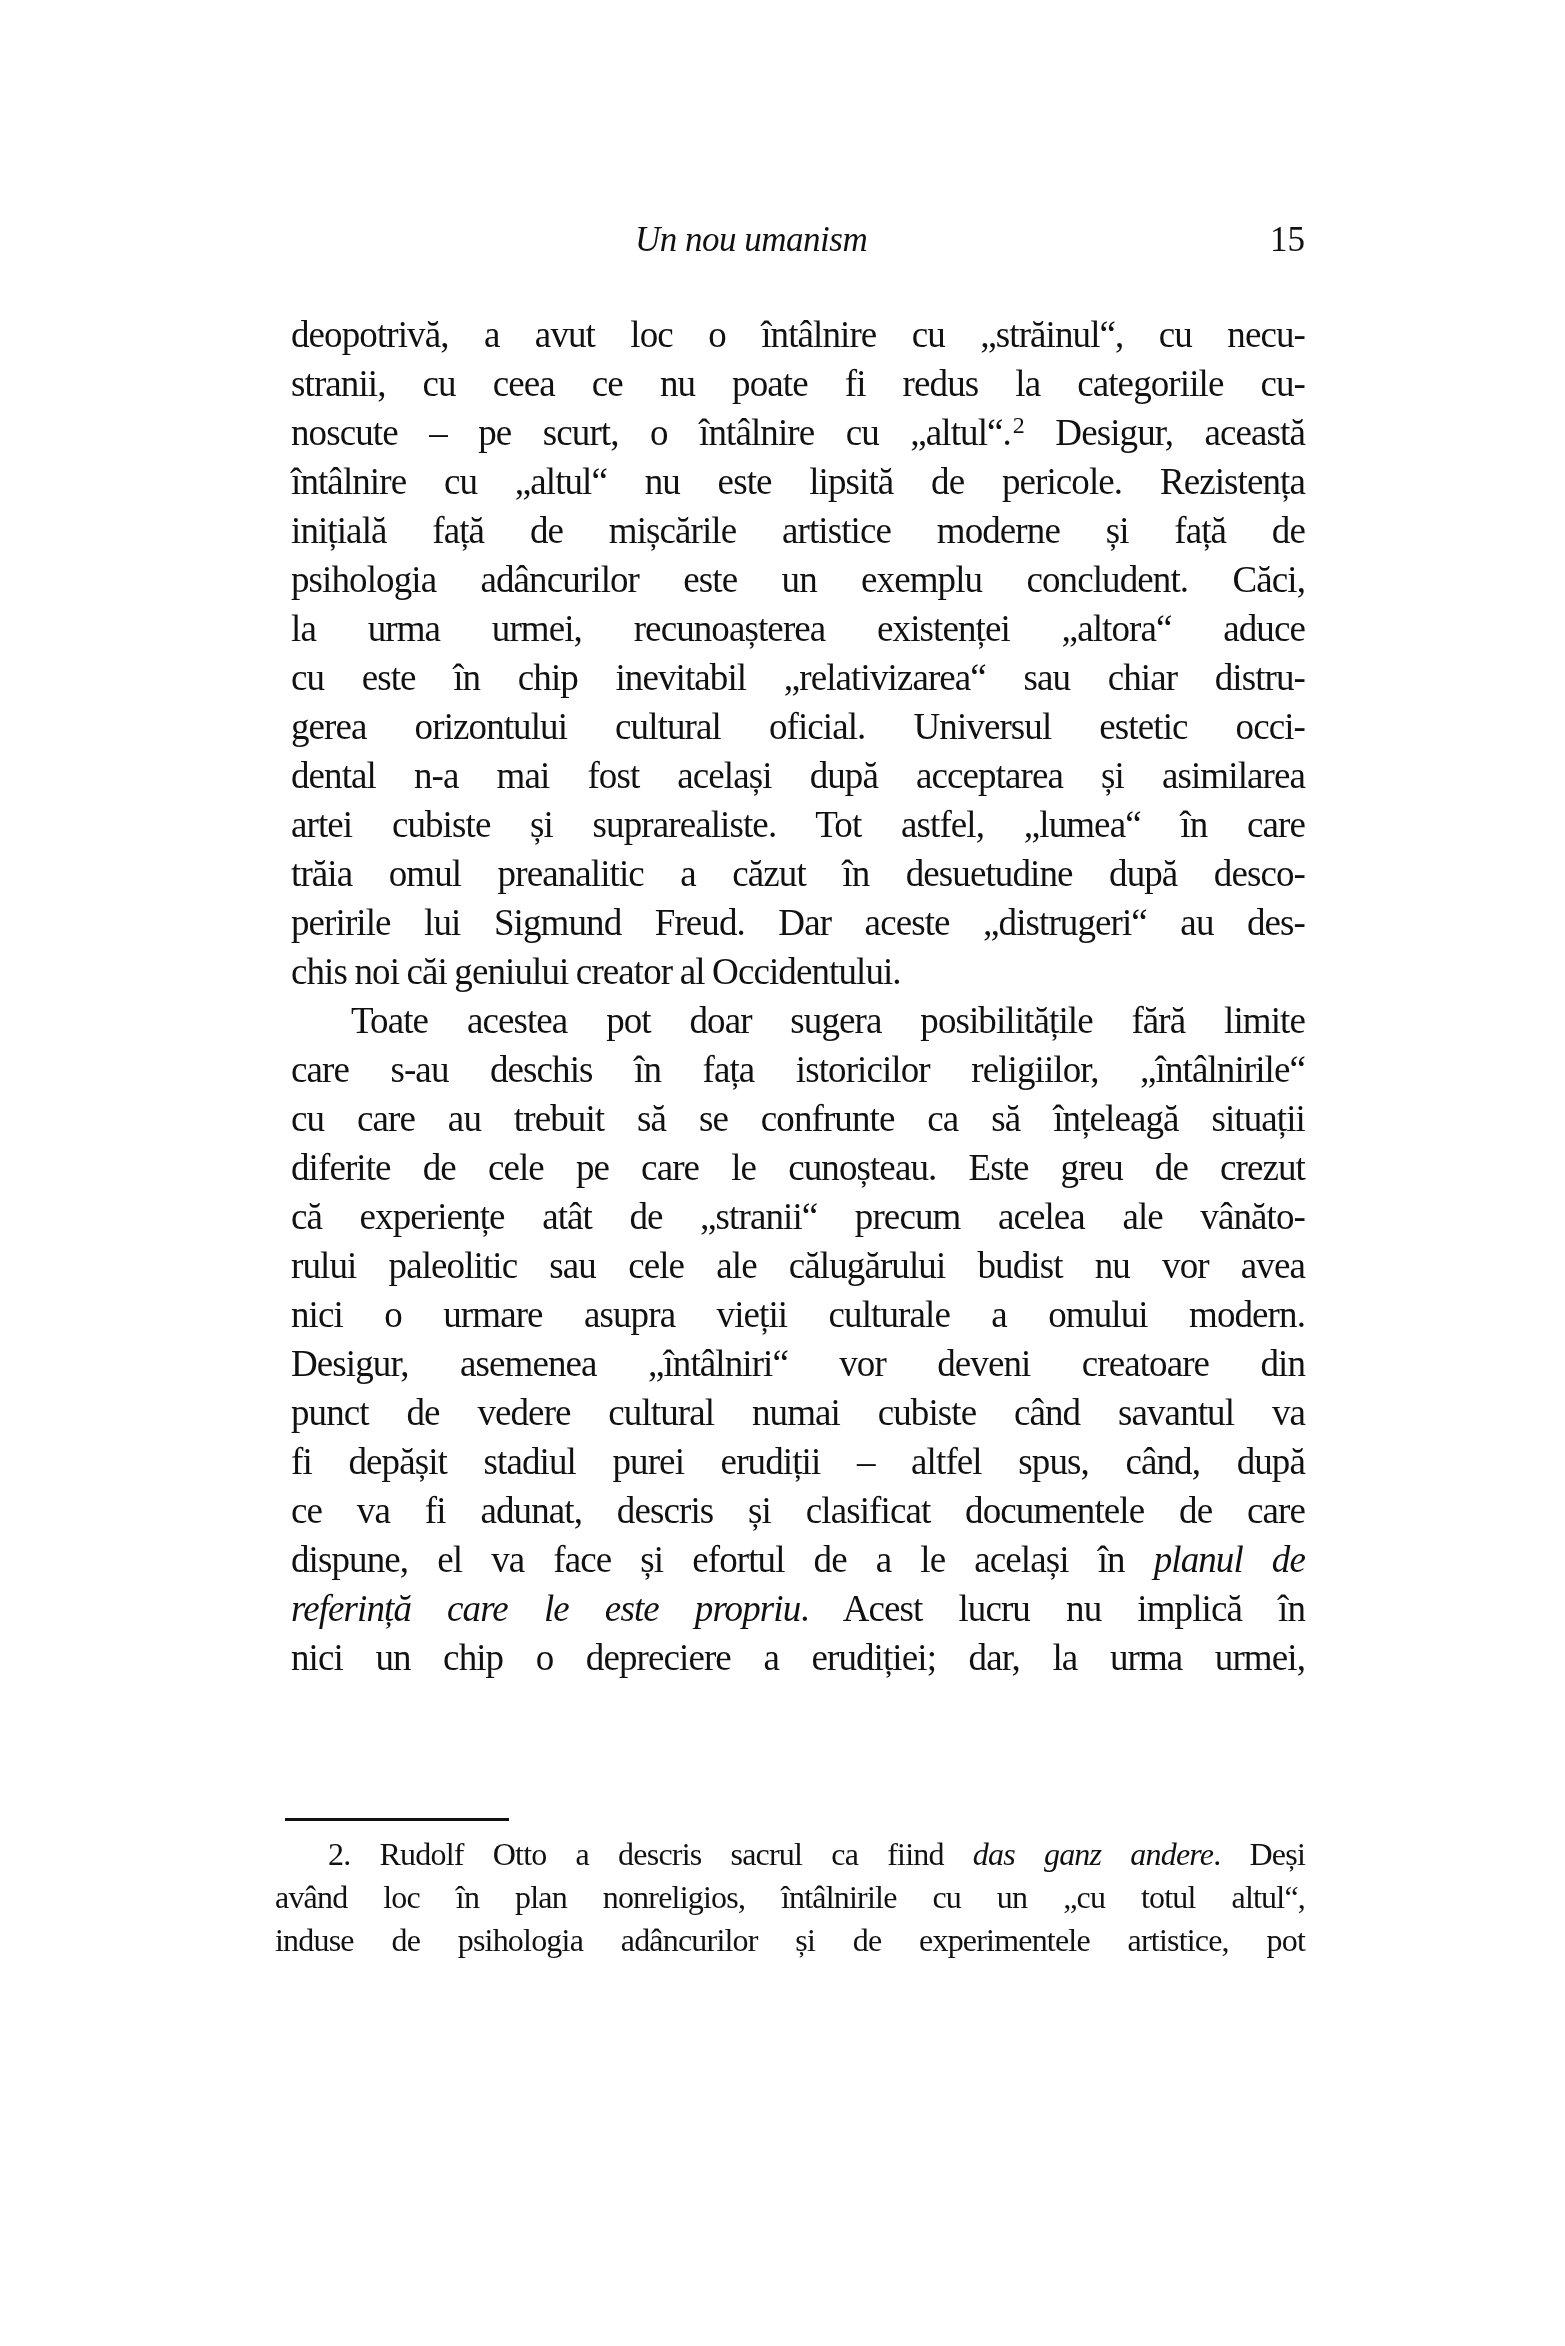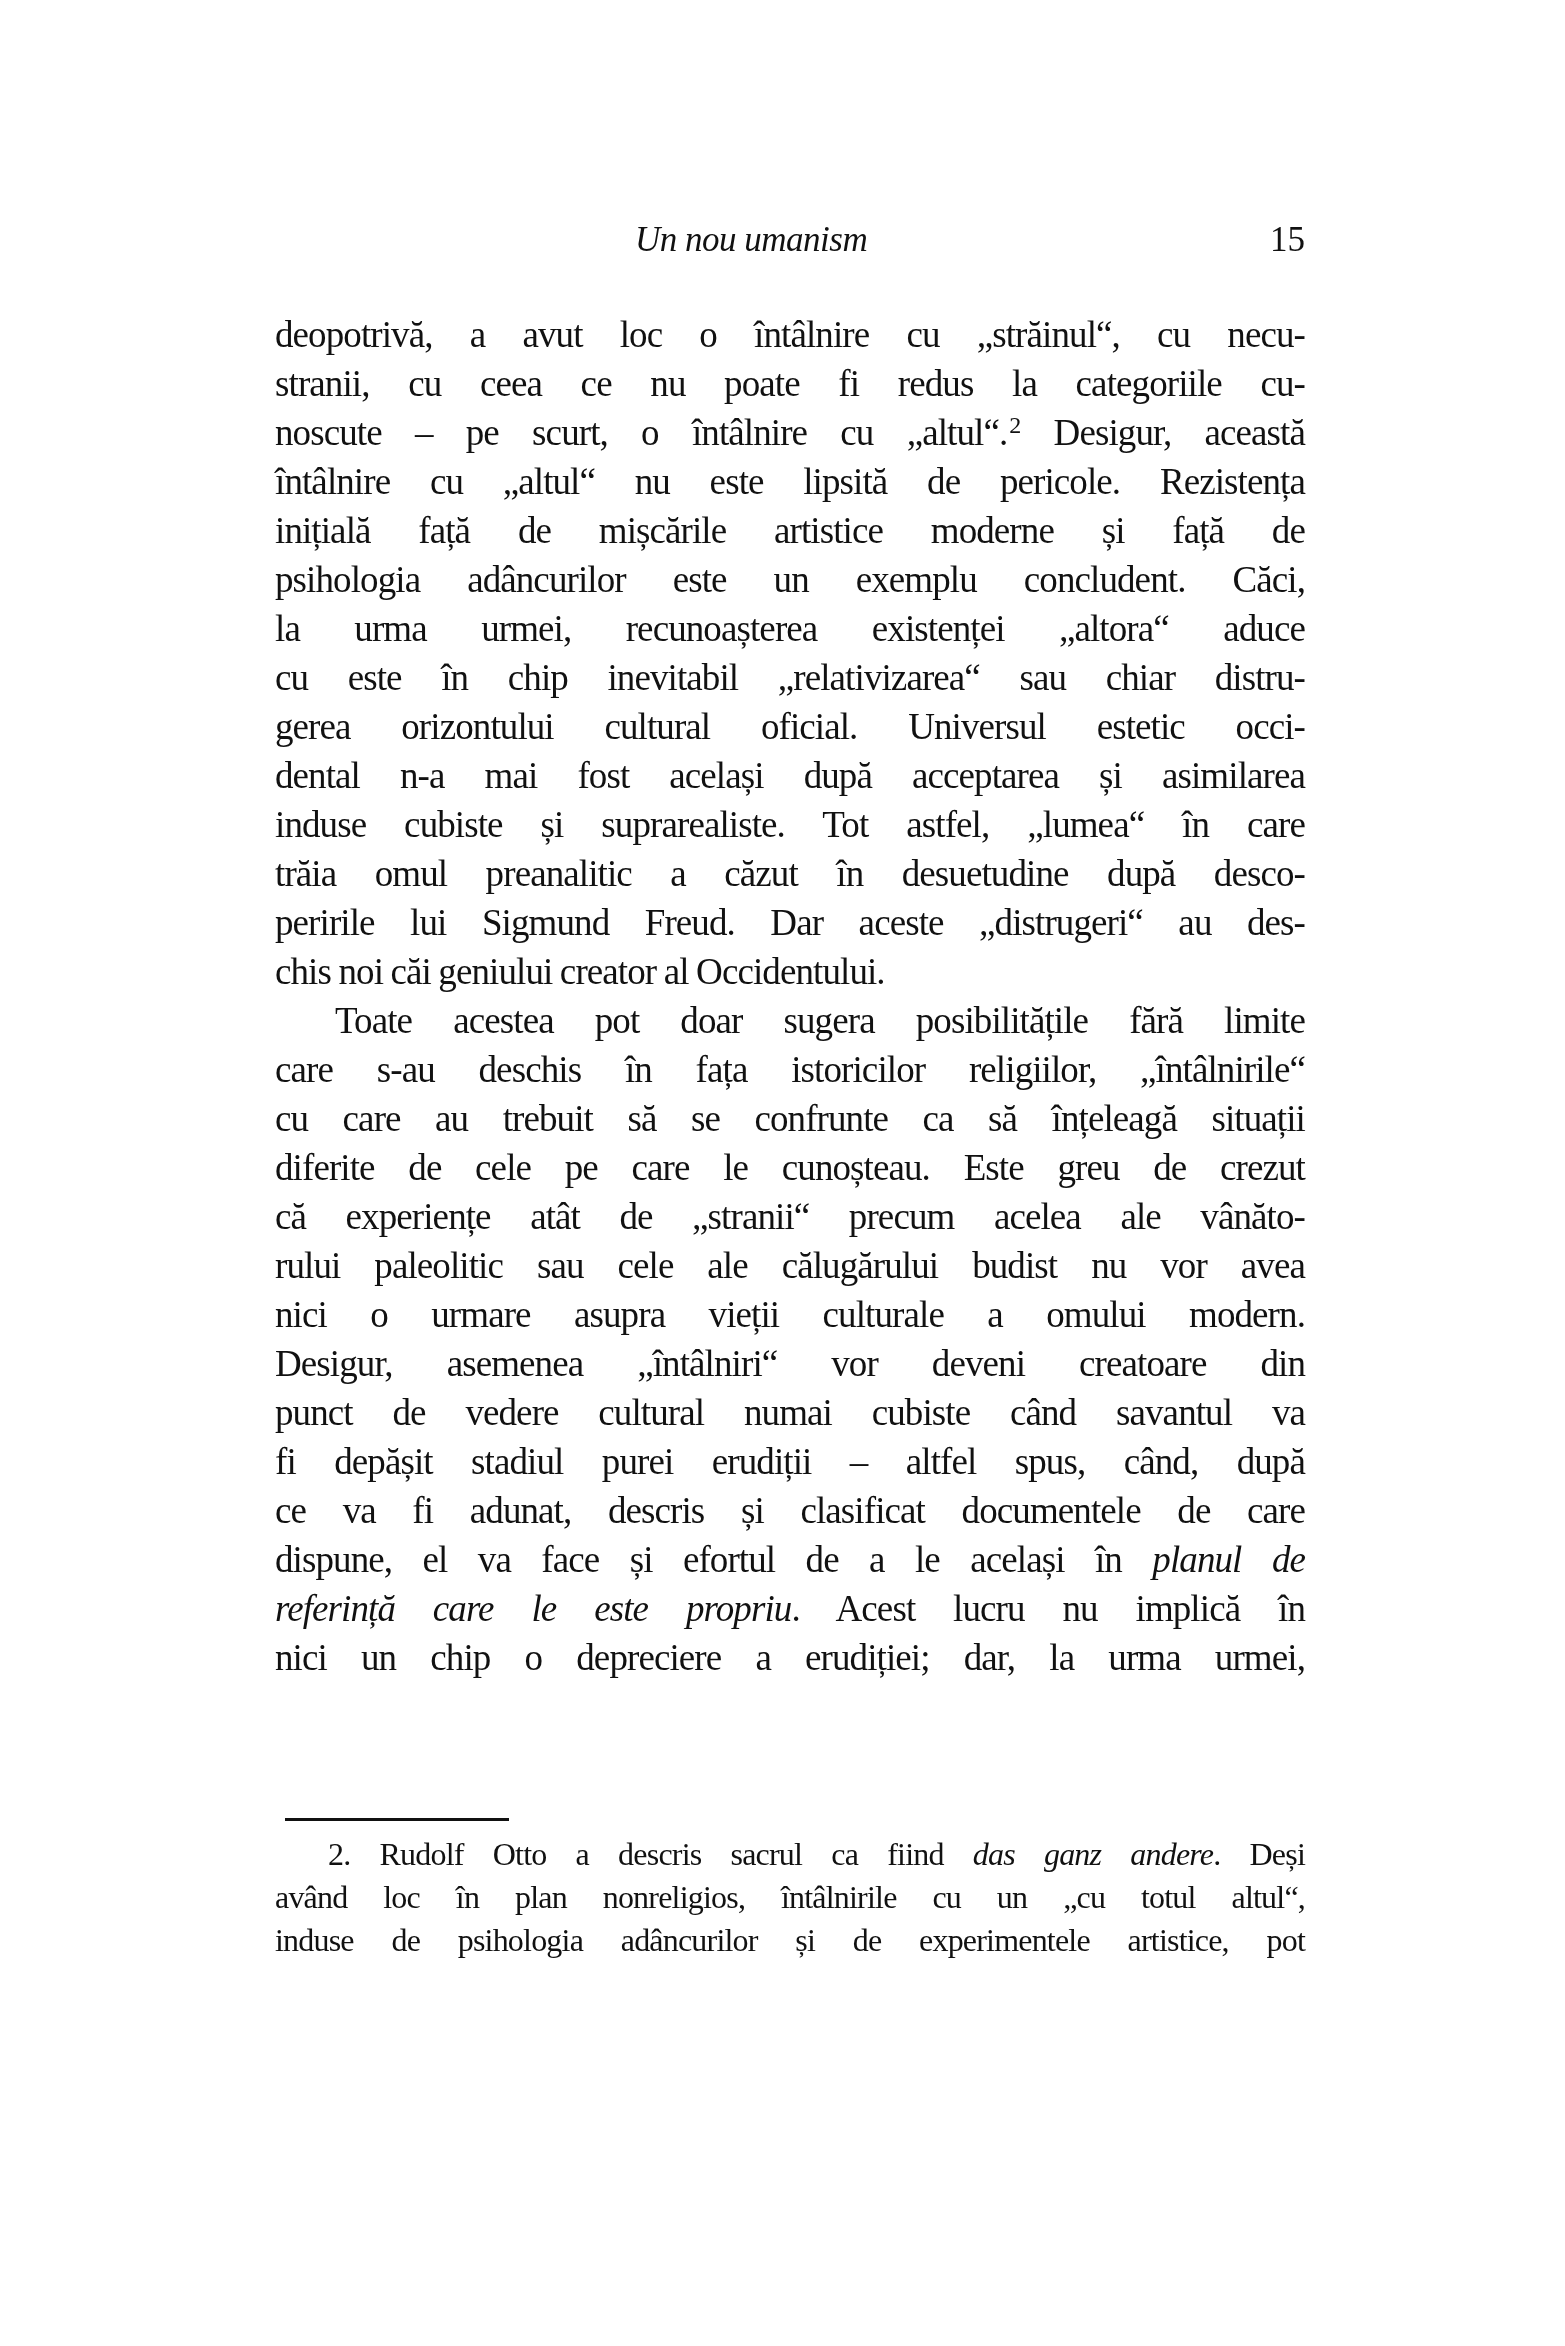--- a/index.html
+++ b/index.html
@@ -52,20 +52,21 @@
     .line {
       display: block;
       height: 49px;
       font-size: 37px;
       line-height: 49px;
       white-space: nowrap;
       text-align: justify;
       text-align-last: justify;
       letter-spacing: -0.9px;
       word-spacing: -0.9px;
+      margin-left: 16px;
     }
     .line.last {
       text-align-last: left;
     }
     .line.indent {
       padding-left: 60px;
       box-sizing: border-box;
     }
     .line i, .fn-line i { font-style: italic; }
     sup.fnref {
@@ -121,21 +122,21 @@
       <span class="line">deopotrivă, a avut loc o întâlnire cu „străinul“, cu necu-</span>
       <span class="line">stranii, cu ceea ce nu poate fi redus la categoriile cu-</span>
       <span class="line"><span>noscute – pe scurt, o întâlnire cu „altul“.</span><sup class="fnref">2</sup><span> Desigur, această</span></span>
       <span class="line">întâlnire cu „altul“ nu este lipsită de pericole. Rezistența</span>
       <span class="line">inițială față de mișcările artistice moderne și față de</span>
       <span class="line">psihologia adâncurilor este un exemplu concludent. Căci,</span>
       <span class="line">la urma urmei, recunoașterea existenței „altora“ aduce</span>
       <span class="line">cu este în chip inevitabil „relativizarea“ sau chiar distru-</span>
       <span class="line">gerea orizontului cultural oficial. Universul estetic occi-</span>
       <span class="line">dental n-a mai fost același după acceptarea și asimilarea</span>
-      <span class="line">induse cubiste și suprarealiste. Tot astfel, „lumea“ în care</span>
+      <span class="line">artei cubiste și suprarealiste. Tot astfel, „lumea“ în care</span>
       <span class="line">trăia omul preanalitic a căzut în desuetudine după desco-</span>
       <span class="line">peririle lui Sigmund Freud. Dar aceste „distrugeri“ au des-</span>
       <span class="line last">chis noi căi geniului creator al Occidentului.</span>
     </div>
 
     <div>
       <span class="line indent">Toate acestea pot doar sugera posibilitățile fără limite</span>
       <span class="line">care s-au deschis în fața istoricilor religiilor, „întâlnirile“</span>
       <span class="line">cu care au trebuit să se confrunte ca să înțeleagă situații</span>
       <span class="line">diferite de cele pe care le cunoșteau. Este greu de crezut</span>

